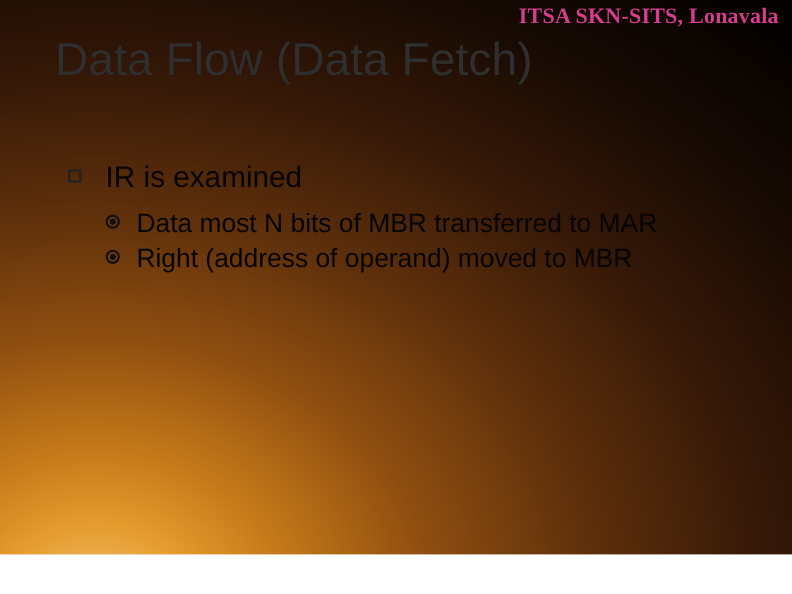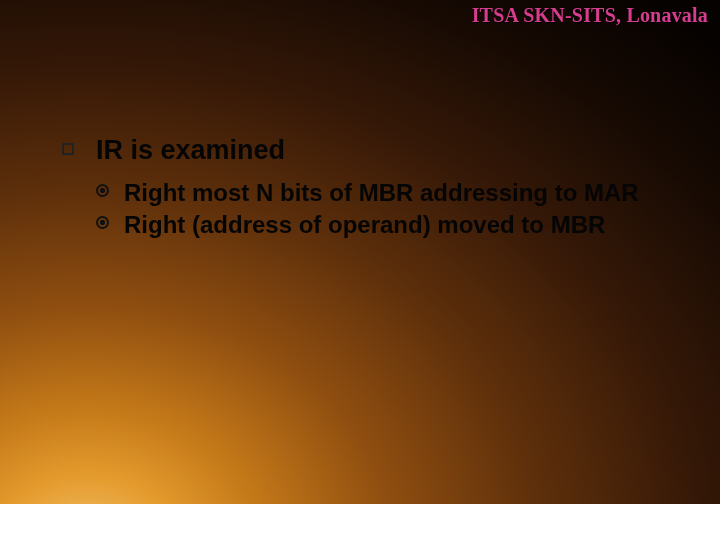--- a/index.html
+++ b/index.html
@@ -40,27 +40,26 @@
   .title {
     position: absolute;
     top: 30px;
     left: 50px;
     font-size: 42px;
     color: #2f2f2f;
     text-shadow: 0 0 1px rgba(0,0,0,0.25);
   }
   .content {
     position: absolute;
-    top: 134px;
+    top: 145px;
     left: 60px;
     right: 50px;
     color: #050505;
     font-size: 27px;
     line-height: 1.25;
-    font-weight: bold;
   }
   .bullet1 {
     position: relative;
     padding-left: 36px;
     margin-bottom: 2px;
   }
   .bullet1::before {
     content: "";
     position: absolute;
     left: 2px;
@@ -91,22 +90,23 @@
     border-radius: 50%;
     box-sizing: border-box;
     background: radial-gradient(circle at center, #111 0 2.5px, transparent 3px);
   }
 </style>
 </head>
 <body>
 
 <div class="slide">
   <div class="header">ITSA SKN-SITS, Lonavala</div>
+  <div class="title">Data Flow (Data Fetch)</div>
 
   <div class="content">
     <div class="bullet1">IR is examined</div>
 
     <div class="sublist">
-      <div class="bullet2">Right most N bits of MBR addressing to MAR</div>
+      <div class="bullet2">Data most N bits of MBR transferred to MAR</div>
       <div class="bullet2">Right (address of operand) moved to MBR</div>
     </div>
   </div>
 </div>
 
 </body></html>

